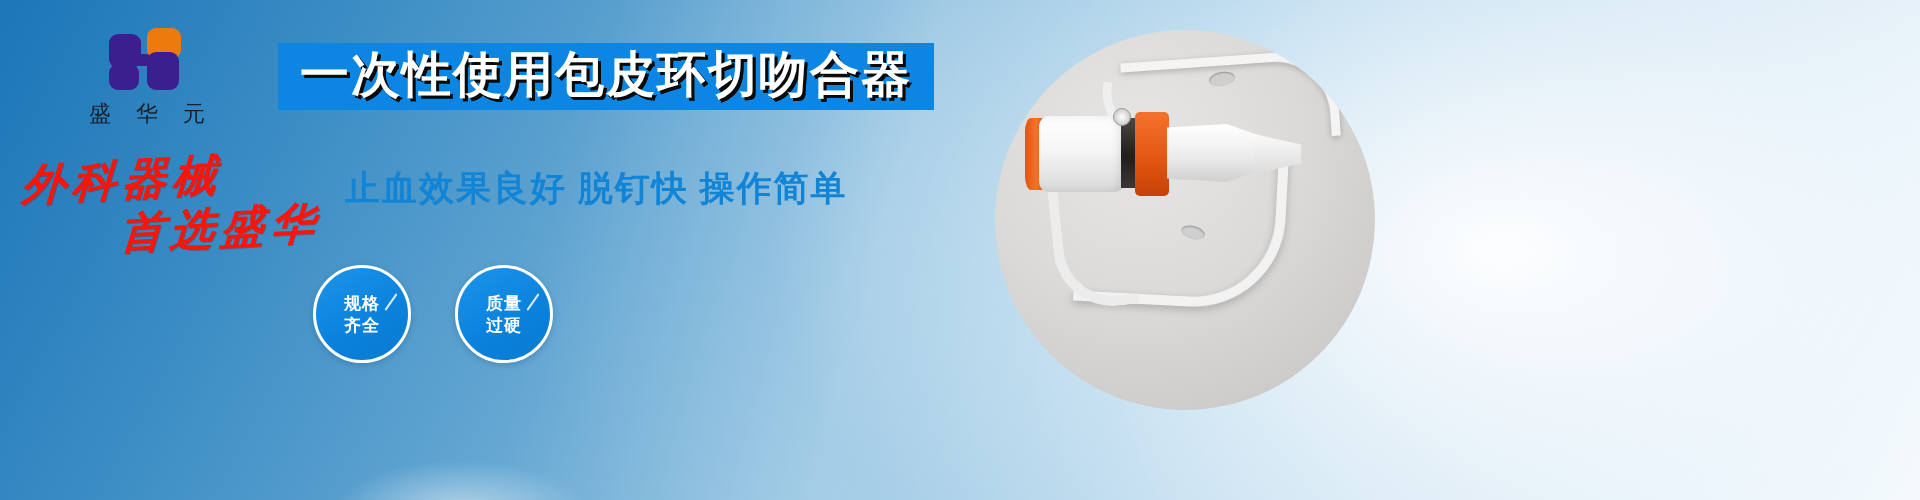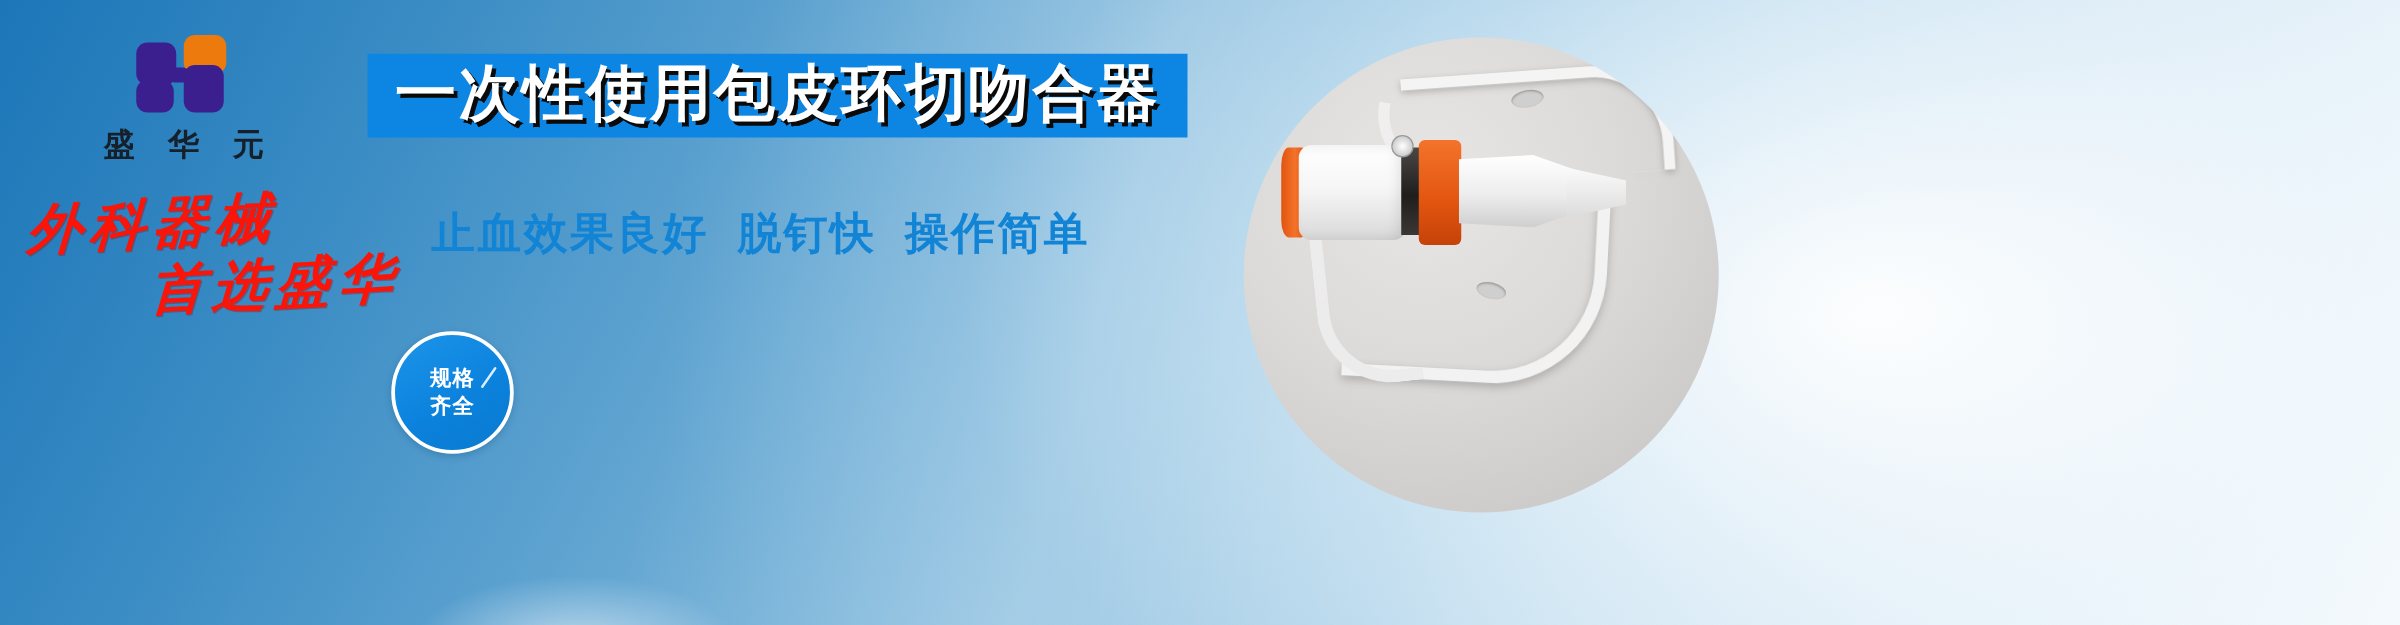--- a/index.html
+++ b/index.html
@@ -23,31 +23,30 @@
   
   .logo-block{position:absolute;left:62px;top:28px;width:170px;text-align:center;}
   .logo-mark{position:relative;width:76px;height:62px;margin:0 auto;}
   .lm{position:absolute;border-radius:9px;}
   .lm-a{left:0px;  top:6px;  width:32px;height:34px;background:#3b1f8f;}
   .lm-b{left:38px; top:0px;  width:34px;height:31px;background:#ec7a0d;}
   .lm-c{left:38px; top:24px; width:32px;height:38px;background:#3b1f8f;}
   .lm-d{left:0px;  top:36px; width:30px;height:26px;background:#3b1f8f;}
   .lm-e{left:25px; top:26px; width:18px;height:12px;background:#3b1f8f;}
   .logo-name{
-    margin-top:9px;font-size:25px;font-weight:700;color:#15202b;
+    margin-top:9px;font-size:22px;font-weight:400;color:#15202b;
     letter-spacing:9px;text-indent:9px;
     font-family:"DejaVu Sans","Liberation Sans",sans-serif;
   }
 
   
   .headline-wrap{
     position:absolute;left:278px;top:43px;
     background:#0c86e2;
     padding:7px 22px 11px 22px;
-    margin-left:16px;
   }
   .headline{
     font-size:49px;font-weight:700;color:#ffffff;letter-spacing:2px;
     line-height:1;white-space:nowrap;
     text-shadow:3px 3px 0 #0a0a0a, 3px 3px 0 #111;
     font-family:"DejaVu Sans","Liberation Sans",sans-serif;
   }
 
   
   .callig{
@@ -59,21 +58,21 @@
     transform:skewX(-6deg) rotate(-3deg);
   }
   .callig-1{left:22px;top:158px;}
   .callig-2{left:120px;top:206px;}
 
   
   .subtitle{
     position:absolute;left:345px;top:168px;
     font-size:35px;font-weight:600;color:#1284d6;
     letter-spacing:2px;white-space:nowrap;line-height:1.2;
-    font-family:Liberation Mono, monospace;
+    font-family:Liberation Serif, serif;
   }
 
   
   .badges{position:absolute;left:313px;top:265px;display:flex;gap:44px;}
   .badge{
     position:relative;width:92px;height:92px;border-radius:50%;
     background:linear-gradient(150deg,#1d95ea 0%,#0b82dd 55%,#0a7ad0 100%);
     border:3px solid #ffffff;
     box-shadow:0 2px 6px rgba(10,70,120,0.28);
     display:flex;flex-direction:column;align-items:center;justify-content:center;
@@ -198,20 +197,24 @@
 
   <div class="callig callig-1">外科器械</div>
   <div class="callig callig-2">首选盛华</div>
 
   <div class="subtitle">止血效果良好 脱钉快 操作简单</div>
 
   <div class="badges">
     <div class="badge">
       <span>规格</span>
       <span>齐全</span>
+    </div>
+    <div class="badge">
+      <span>质量</span>
+      <span>过硬</span>
     </div>
   </div>
 
   <div class="product-circle">
     <span class="pp pp-arm-top"></span>
     <span class="pp pp-arm-top2"></span>
     <span class="pp pp-arm-bot"></span>
     <span class="pp pp-arm-bot2"></span>
     <span class="pp pp-hole1"></span>
     <span class="pp pp-hole2"></span>

